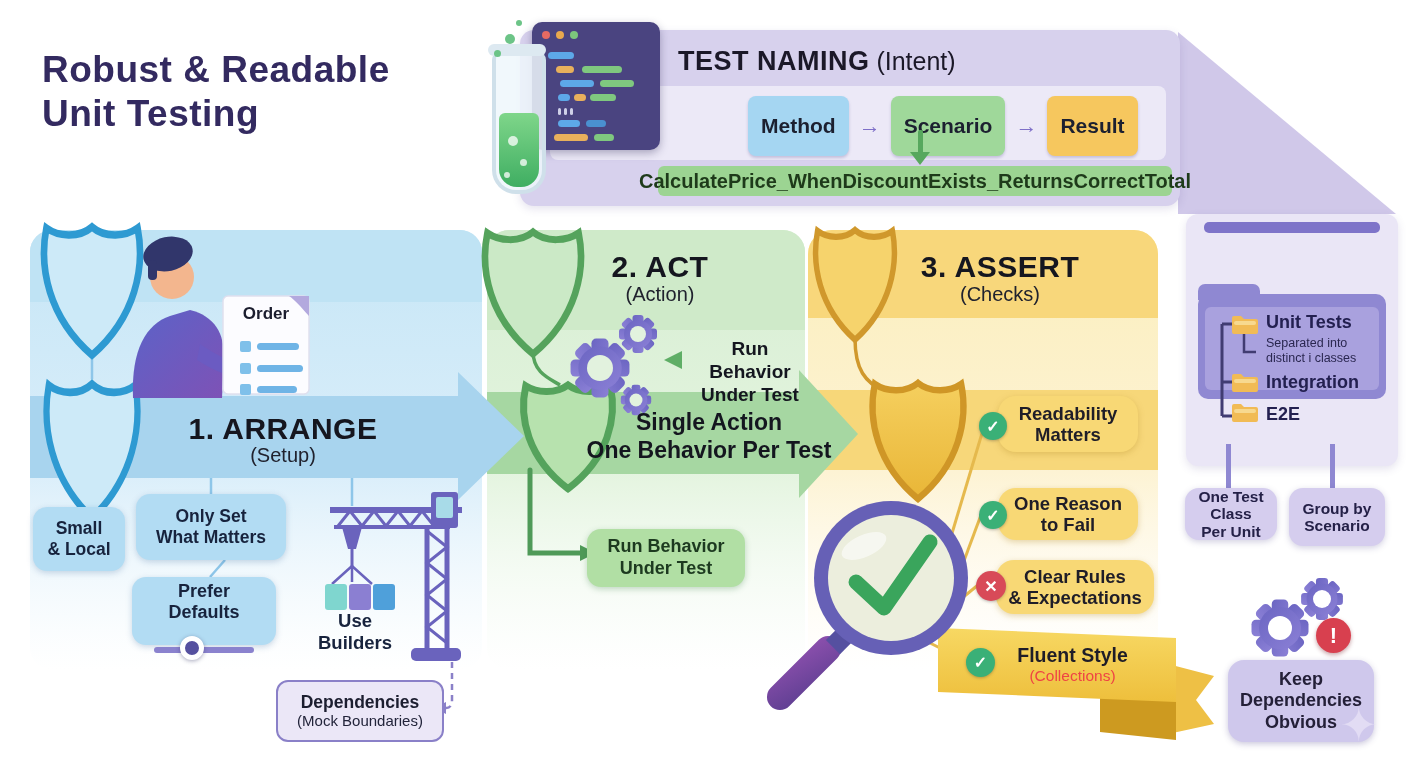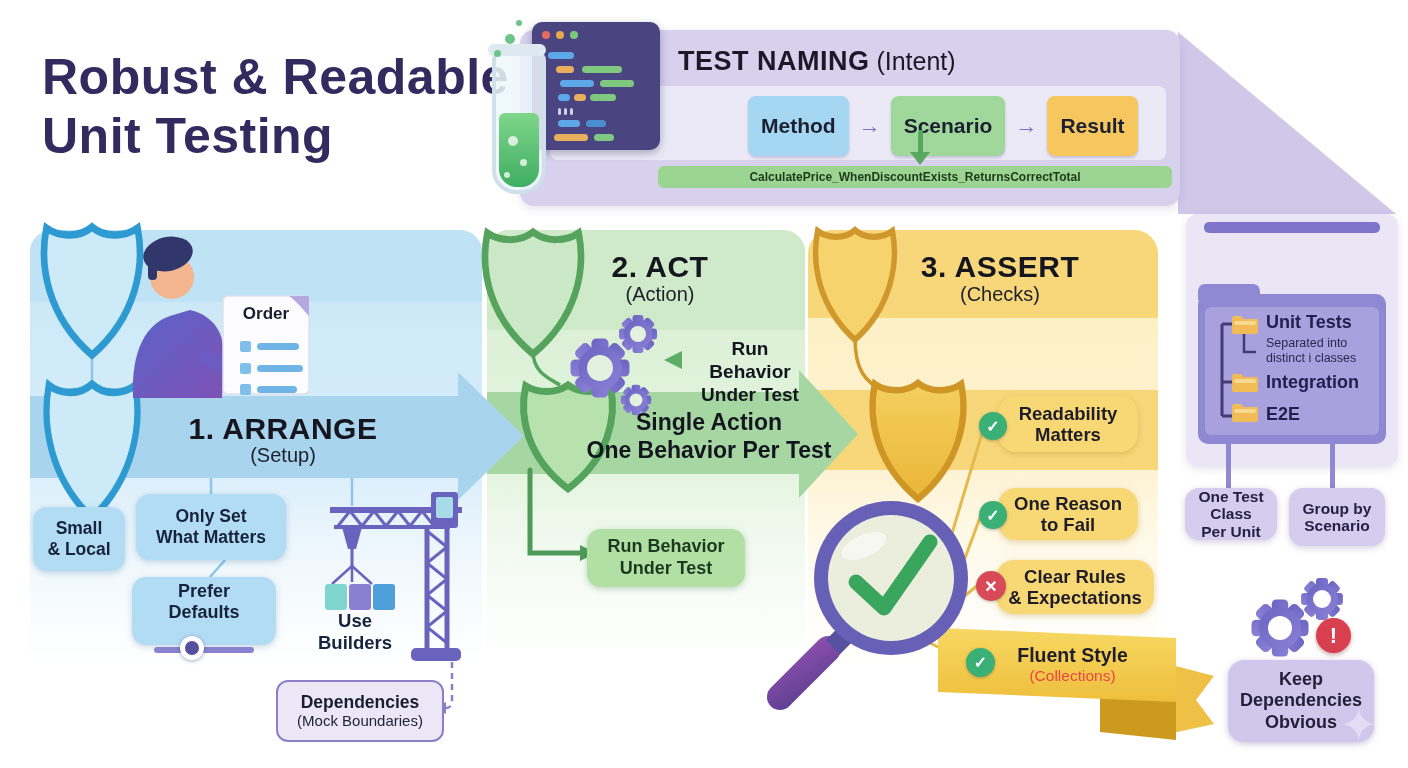--- a/index.html
+++ b/index.html
@@ -2,51 +2,51 @@
 <html><head>
 <meta charset="utf-8">
 <style>
   html,body{margin:0;padding:0}
   body{width:1408px;height:768px;position:relative;overflow:hidden;background:#ffffff;
        font-family:"Liberation Sans",sans-serif;color:#1d1f33}
   .abs{position:absolute}
   .ctr{text-align:center}
   .preline{white-space:pre-line}
 
-  .page-title{left:42px;top:48px;font-size:50px;font-weight:bold;line-height:1.18;color:#332a60;letter-spacing:.5px}
+  .page-title{left:42px;top:48px;font-size:37px;font-weight:bold;line-height:1.18;color:#332a60;letter-spacing:.5px}
 
   
   .banner{left:520px;top:30px;width:660px;height:176px;background:#d7d1ed;border-radius:14px;box-shadow:0 3px 8px rgba(80,70,140,.15)}
   .banner-head{left:158px;top:16px;font-size:27px;color:#1b1828}
   .banner-head .hb{font-weight:bold;letter-spacing:.5px}
   .banner-head .hs{font-weight:normal;font-size:25px}
   .banner-inner{left:30px;top:56px;width:616px;height:74px;background:#ece9f7;border-radius:8px}
   .pillrow{left:228px;top:66px;display:flex;align-items:center;gap:10px}
   .pill{padding:18px 13px;border-radius:8px;font-size:21px;font-weight:bold;color:#1c2030;box-shadow:0 2px 3px rgba(80,70,140,.25)}
   .pill-method{background:#a5d6f2}.pill-scenario{background:#9fd89a}.pill-result{background:#f6c75e}
   .flow-arrow{font-size:22px;font-weight:bold;color:#7e6fc8}
   .dstem{left:398px;top:100px;width:5px;height:24px;background:#57a85e;border-radius:2px}
   .dhead{left:390px;top:122px;width:0;height:0;border-left:10px solid transparent;border-right:10px solid transparent;border-top:13px solid #57a85e}
-  .example{left:138px;top:136px;width:514px;height:22px;background:#9cd492;border-radius:6px;font-size:12px;font-weight:bold;color:#1e3a1a;display:flex;align-items:center;justify-content:center}
+  .example{left:138px;top:136px;width:514px;height:30px;background:#9cd492;border-radius:6px;font-size:20px;font-weight:bold;color:#1e3a1a;display:flex;align-items:center;justify-content:center}
 
   
   .codewin{left:532px;top:22px;width:128px;height:128px;background:#4a4480;border-radius:10px;box-shadow:0 3px 8px rgba(40,35,80,.35)}
   .dot{width:8px;height:8px;border-radius:50%;position:absolute;top:9px}
   .bar{position:absolute;height:7px;border-radius:3.5px}
   .tube{left:492px;top:52px;width:46px;height:138px;background:rgba(238,247,252,.85);border:4px solid #cfe0ea;border-top:none;border-radius:8px 8px 24px 24px}
   .tube-rim{left:-8px;top:-8px;width:58px;height:12px;background:#dde9f1;border-radius:6px;position:absolute}
   .liquid{position:absolute;left:3px;right:3px;bottom:3px;height:74px;background:linear-gradient(#7fd68a,#3fae62);border-radius:6px 6px 18px 18px}
   .bub{position:absolute;border-radius:50%;background:rgba(255,255,255,.75)}
   .gbub{position:absolute;border-radius:50%;background:#6cc487}
 
   
   .spanel{left:1186px;top:214px;width:212px;height:252px;background:#eae6f6;border-radius:12px;box-shadow:0 3px 8px rgba(80,70,140,.15)}
   .stab{left:18px;top:8px;width:176px;height:11px;background:#7e74c9;border-radius:5px}
   .stitle{left:0;top:26px;width:100%;font-size:25px;font-weight:bold;color:#17131f;line-height:1.15;letter-spacing:.5px}
-  .folder{left:12px;top:80px;width:188px;height:150px;background:#8f88d2;border-radius:10px}
+  .folder{left:12px;top:80px;width:188px;height:105px;background:#8f88d2;border-radius:10px}
   .folder:before{content:"";position:absolute;left:0;top:-10px;width:62px;height:16px;background:#8f88d2;border-radius:7px 7px 0 0}
   .folder-inner{position:absolute;left:7px;top:13px;right:7px;bottom:9px;background:#a9a1de;border-radius:6px}
   .tree-label{position:absolute;font-weight:bold;font-size:18px;color:#232050}
   .tree-note{position:absolute;font-size:12.5px;line-height:1.18;color:#2a2750}
   .stem{background:#8f88d2;width:5px;position:absolute}
   .sbox{background:#d5cdee;border-radius:14px;display:flex;align-items:center;justify-content:center;
         font-weight:bold;color:#242047;box-shadow:0 2px 6px rgba(80,70,140,.25);line-height:1.12}
 
   
   .phase-step{font-size:30px;font-weight:bold;color:#15161f;letter-spacing:.5px}

